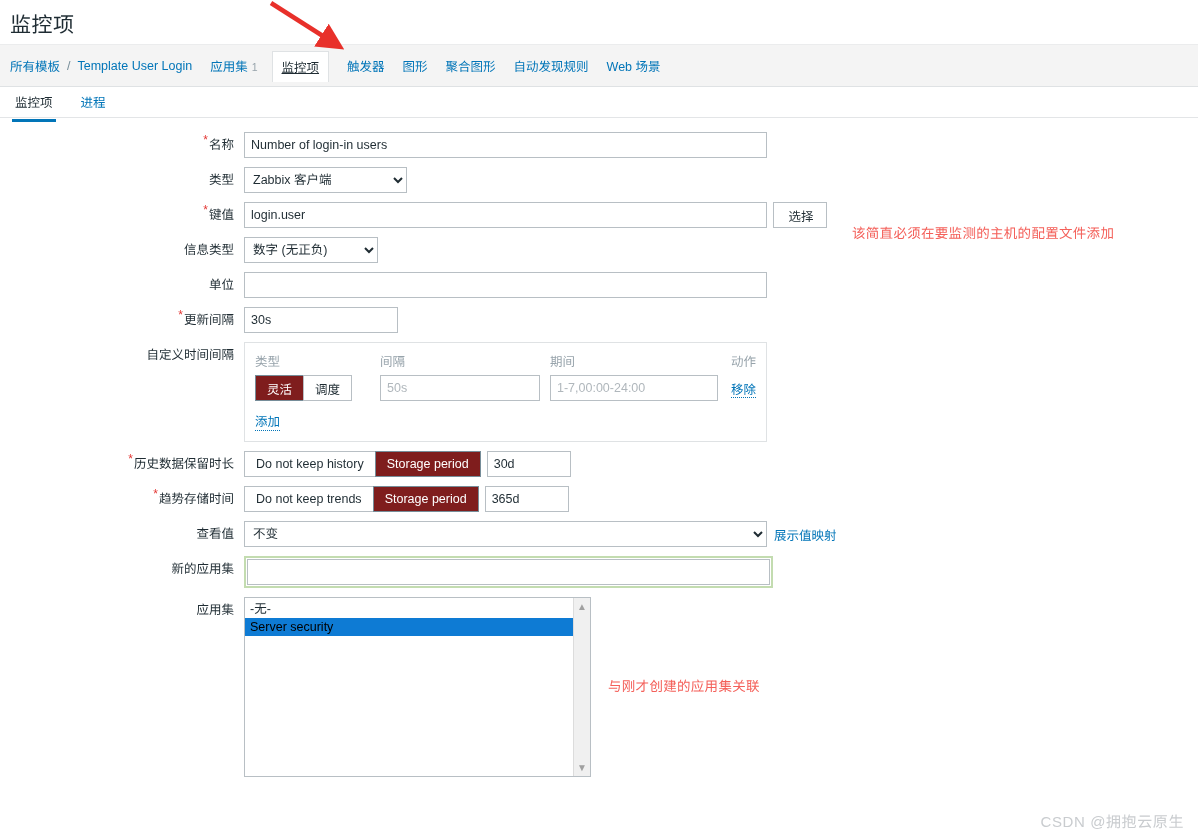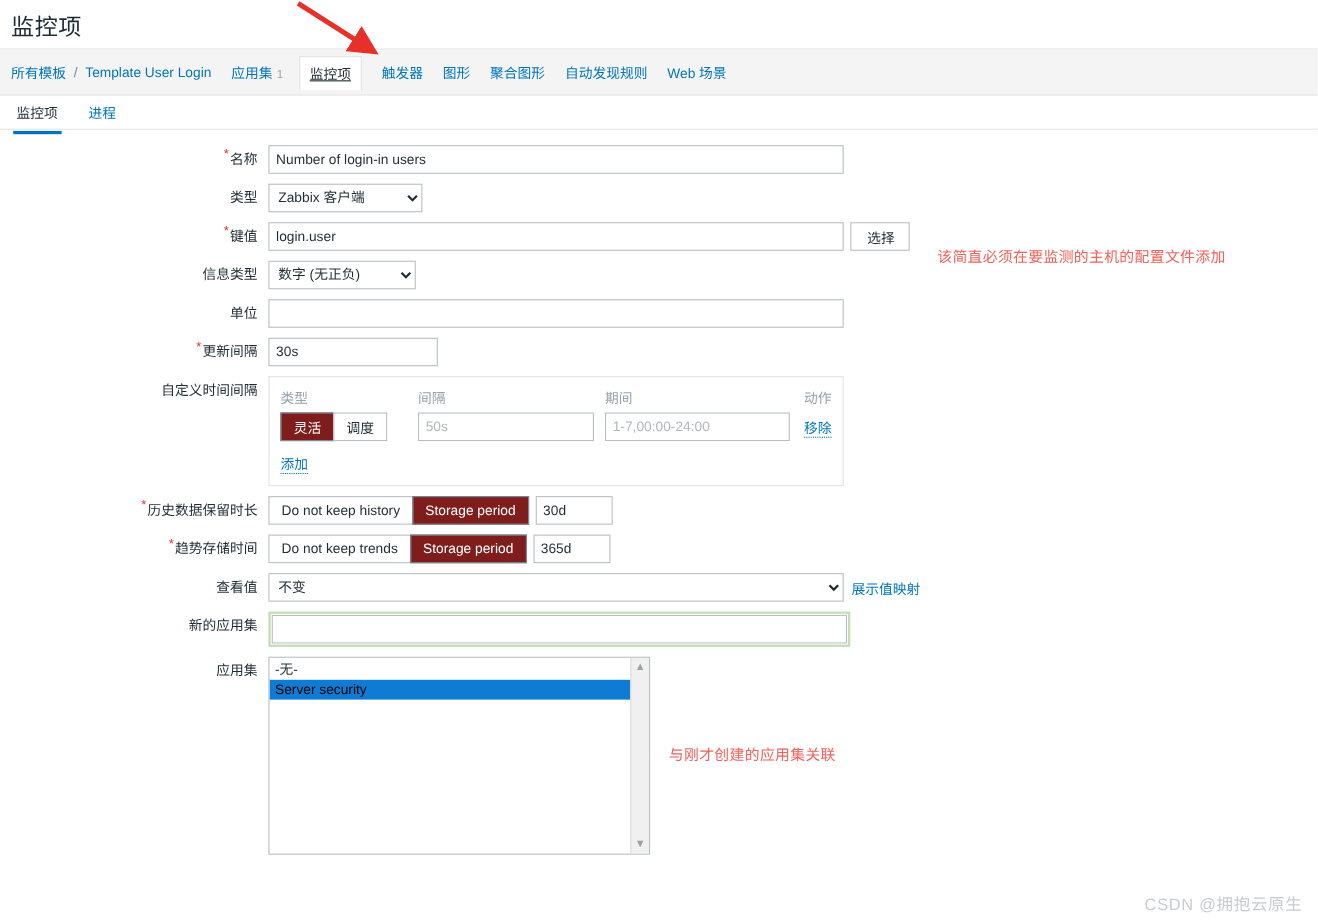--- a/index.html
+++ b/index.html
@@ -164,21 +164,21 @@
     border: 1px solid #b8bfc4;
     background: #ffffff;
     height: 26px;
     box-sizing: border-box;
     font-family: "Liberation Sans", "DejaVu Sans", sans-serif;
     font-size: 12.5px;
     color: #1f2c33;
     padding: 0 4px;
     outline: none;
   }
-  .w-type { width: 140px; }
+  .w-type { width: 163px; }
   .w-vtype { width: 134px; }
   .w-viewval { width: 523px; height: 27px; }
 
   .btn {
     border: 1px solid #b8bfc4;
     background: #ffffff;
     height: 26px;
     min-width: 54px;
     font-family: "Liberation Sans", "DejaVu Sans", sans-serif;
     font-size: 12.5px;
@@ -234,21 +234,21 @@
   .toggle button:first-child { margin-left: 0; }
   .toggle button.on {
     background: #7f1d1d;
     border-color: #768d99;
     color: #ffffff;
   }
   .in-interval { width: 160px; }
   .in-period   { width: 168px; }
   .add-link { margin-top: 10px; display: inline-block; }
 
-  .toggle-num { width: 70px; margin-left: 6px; }
+  .toggle-num { width: 84px; margin-left: 6px; }
 
   
   .green-wrap {
     border: 2px solid #c3dcb0;
     padding: 1px;
     width: 529px;
     box-sizing: border-box;
     background: #ffffff;
   }
   .green-wrap input { width: 100%; border: 1px solid #b8bfc4; }

